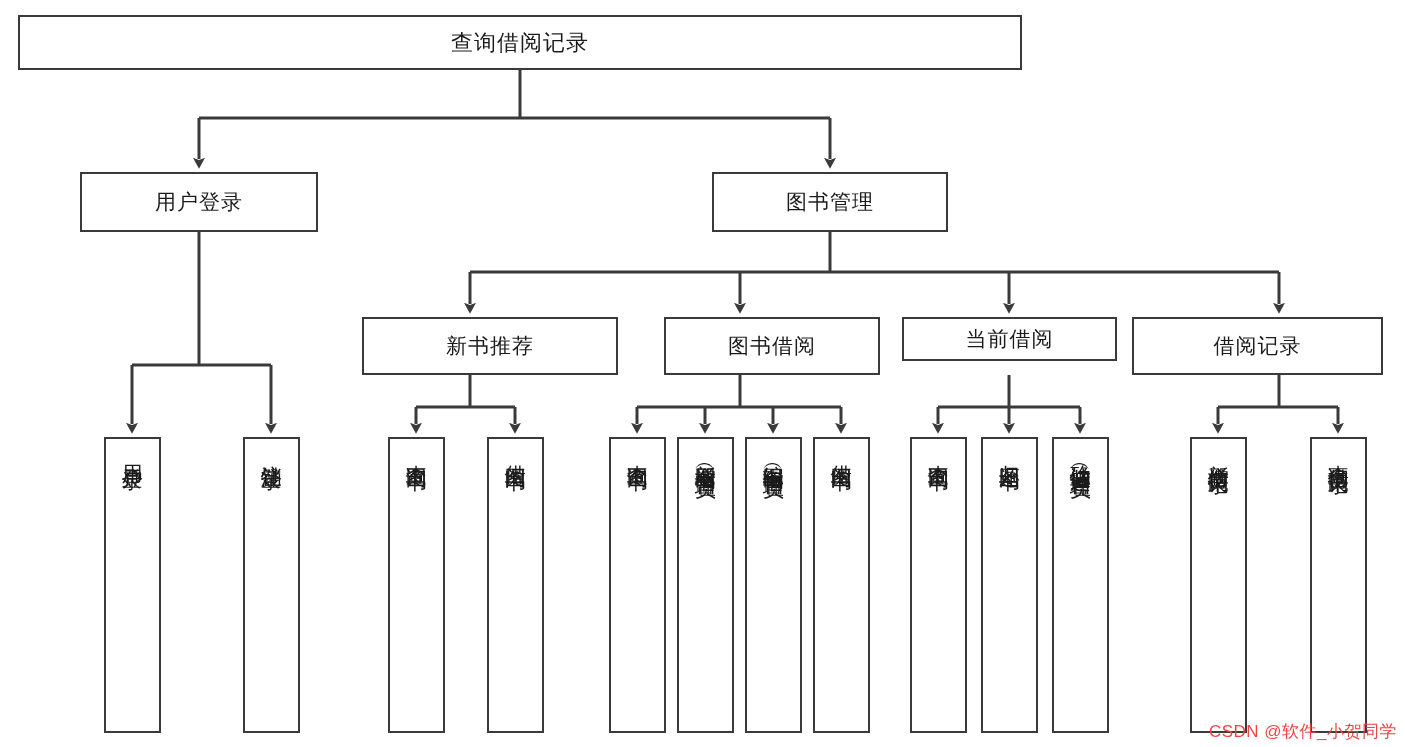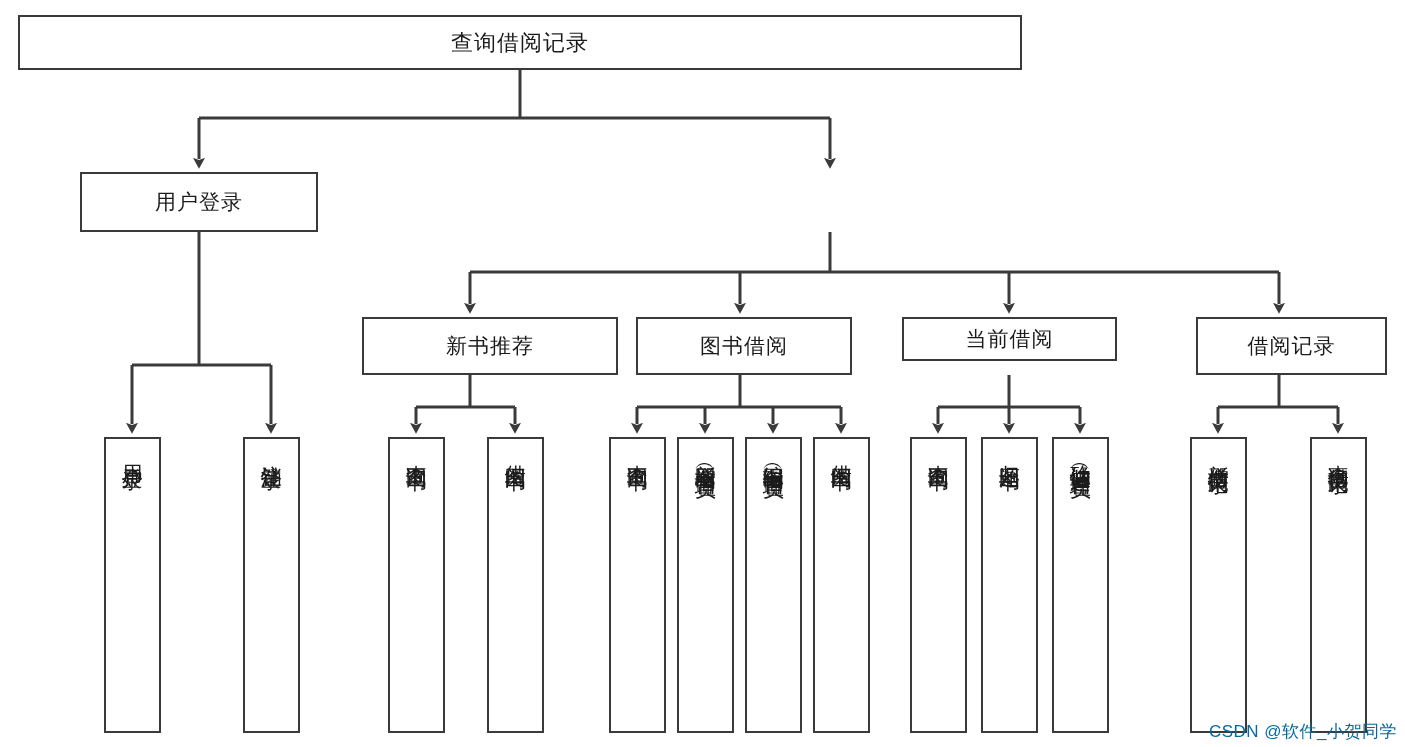--- a/index.html
+++ b/index.html
@@ -52,21 +52,21 @@
     line-height: 1.12;
     letter-spacing: 2px;
     white-space: nowrap;
   }
   .node.root .label { font-size: 22px; }
   #watermark {
     position: absolute;
     right: 8px;
     bottom: 4px;
     font-size: 17px;
-    color: #0369a1;
+    color: #ef4444;
     white-space: nowrap;
     letter-spacing: 0.5px;
   }
 </style>
 </head>
 <body>
 
 <div id="canvas">
 
   <svg id="edges" viewBox="0 0 1405 747">
@@ -112,38 +112,41 @@
       </g>
   </svg>
 
   <div class="node root horiz" id="n-root" style="left: 18px; top: 15px; width: 1004px; height: 55px;">
     <span class="label">查询借阅记录</span>
   </div>
 
   <div class="node horiz" id="n-user-login" style="left: 80px; top: 172px; width: 238px; height: 60px;">
     <span class="label">用户登录</span>
   </div>
+  <div class="node horiz" id="n-book-manage" style="left: 712px; top: 172px; width: 236px; height: 60px;">
+    <span class="label">图书管理</span>
+  </div>
 
   <div class="node vert" id="n-user-login-do" style="left: 104px; top: 437px; width: 57px; height: 296px;">
     <span class="label">用户登录</span>
   </div>
   <div class="node vert" id="n-user-logout" style="left: 243px; top: 437px; width: 57px; height: 296px;">
     <span class="label">注销登录</span>
   </div>
 
   <div class="node horiz" id="n-new-book-recommend" style="left: 362px; top: 317px; width: 256px; height: 58px;">
     <span class="label">新书推荐</span>
   </div>
-  <div class="node horiz" id="n-book-borrow" style="left: 636px; top: 317px; width: 216px; height: 58px;">
+  <div class="node horiz" id="n-book-borrow" style="left: 664px; top: 317px; width: 216px; height: 58px;">
     <span class="label">图书借阅</span>
   </div>
   <div class="node horiz" id="n-current-borrow" style="left: 902px; top: 317px; width: 215px; height: 44px;">
     <span class="label">当前借阅</span>
   </div>
-  <div class="node horiz" id="n-borrow-record" style="left: 1196px; top: 317px; width: 191px; height: 58px; align-items: center;">
+  <div class="node horiz" id="n-borrow-record" style="left: 1132px; top: 317px; width: 251px; height: 58px; align-items: center;">
     <span class="label">借阅记录</span>
   </div>
 
   <div class="node vert" id="n-nb-query-book" style="left: 388px; top: 437px; width: 57px; height: 296px;">
     <span class="label">查询图书</span>
   </div>
   <div class="node vert" id="n-nb-borrow-book" style="left: 487px; top: 437px; width: 57px; height: 296px;">
     <span class="label">借阅图书</span>
   </div>
 

